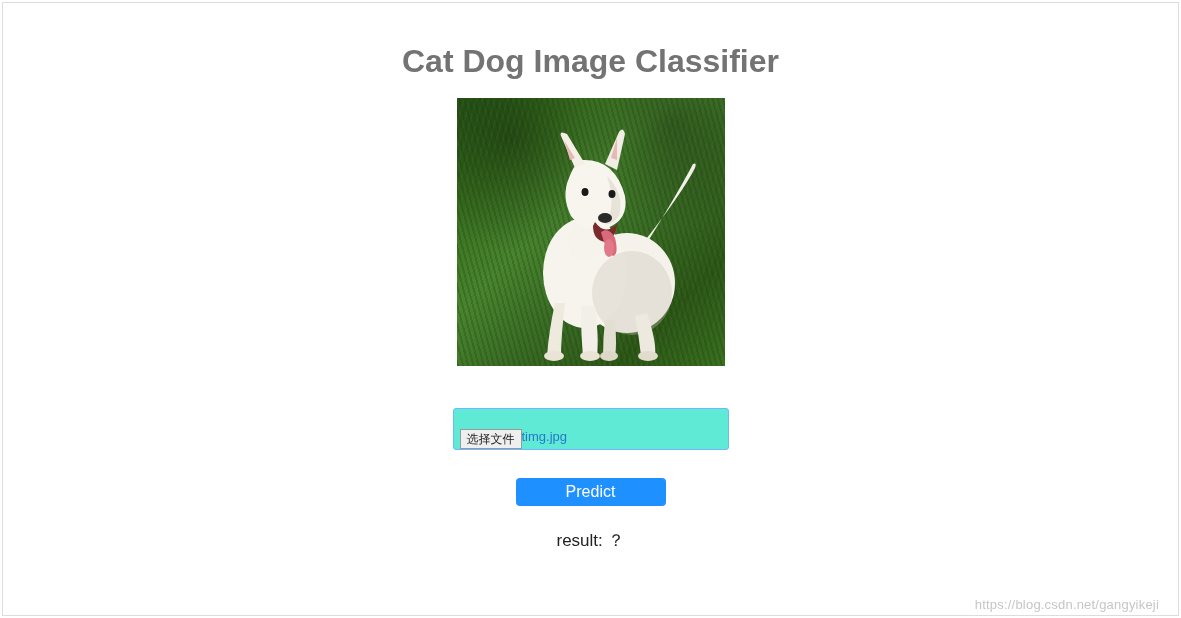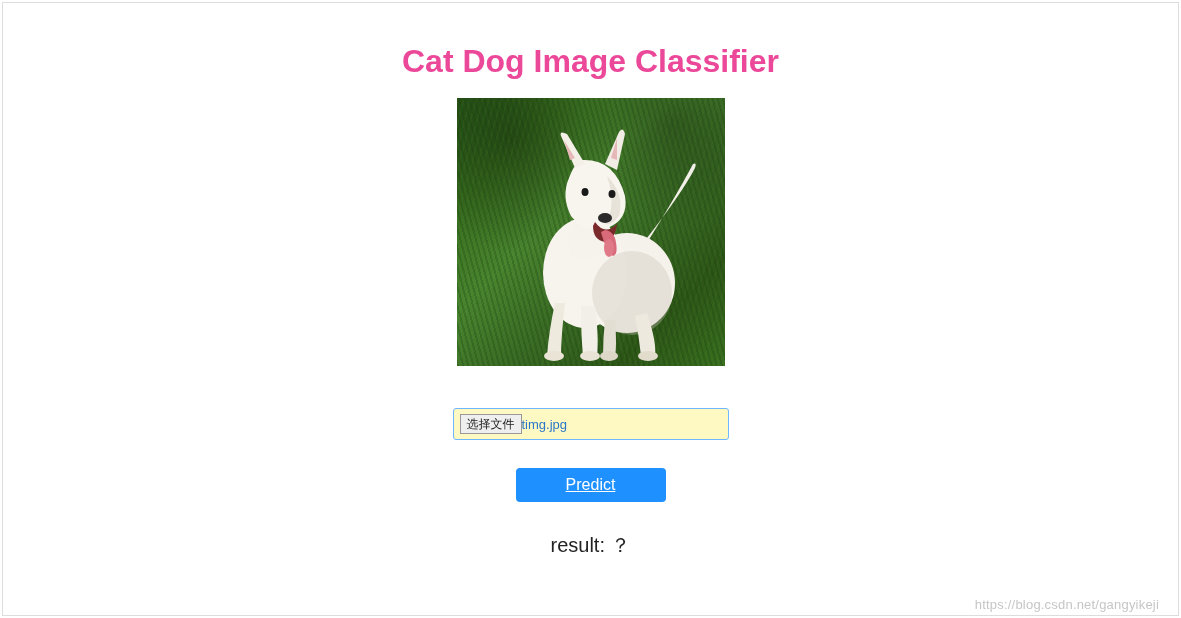--- a/index.html
+++ b/index.html
@@ -20,21 +20,21 @@
       width: 1177px;
       height: 614px;
       display: flex;
       flex-direction: column;
       align-items: center;
       padding-top: 40px;
     }
     .page-title {
       font-size: 32px;
       font-weight: 700;
-      color: #ec4899;
+      color: #737373;
       margin-bottom: 18px;
     }
     .image-preview {
       width: 268px;
       height: 268px;
       background: linear-gradient(135deg, #2a5a1a 0%, #3a7020 20%, #4a8530 40%, #3a6a25 60%, #2d5518 80%, #3a7020 100%);
       position: relative;
       overflow: hidden;
       margin-bottom: 42px;
     }
@@ -49,26 +49,26 @@
         radial-gradient(ellipse at 20% 15%, rgba(0,0,0,0.35) 0%, transparent 35%),
         radial-gradient(ellipse at 80% 10%, rgba(0,0,0,0.3) 0%, transparent 30%);
     }
     .dog {
       position: absolute;
       top: 0; left: 0; width: 100%; height: 100%;
     }
     .file-input-wrap {
       width: 276px;
       height: 32px;
-      background: #fef9c3;
+      background: #5eead4;
       border: 1px solid #6fb7ff;
       border-radius: 3px;
       display: flex;
-      align-items: center;
-      padding: 8px 6px;
+      align-items: flex-start;
+      padding: 20px 6px;
       margin-bottom: 28px;
     }
     .file-choose-btn {
       background: #efefef;
       border: 1px solid #999;
       font-size: 12px;
       color: #222;
       padding: 1px 6px;
       height: 20px;
       line-height: 16px;
@@ -78,28 +78,27 @@
       margin-left: 0;
       font-size: 13px;
       color: #2a77c9;
     }
     .predict-btn {
       background: #1f90ff;
       color: #fff;
       border: none;
       border-radius: 4px;
       width: 150px;
-      height: 34px;
+      height: 28px;
       font-size: 16px;
       cursor: pointer;
-      margin-bottom: 30px;
-      text-decoration: underline;
+      margin-bottom: 23px;
     }
     .result-text {
-      font-size: 20px;
+      font-size: 17px;
       color: #222;
     }
     .watermark {
       position: absolute;
       right: 22px;
       bottom: 6px;
       font-size: 13px;
       color: rgba(150,150,150,0.55);
       letter-spacing: 0.2px;
     }

